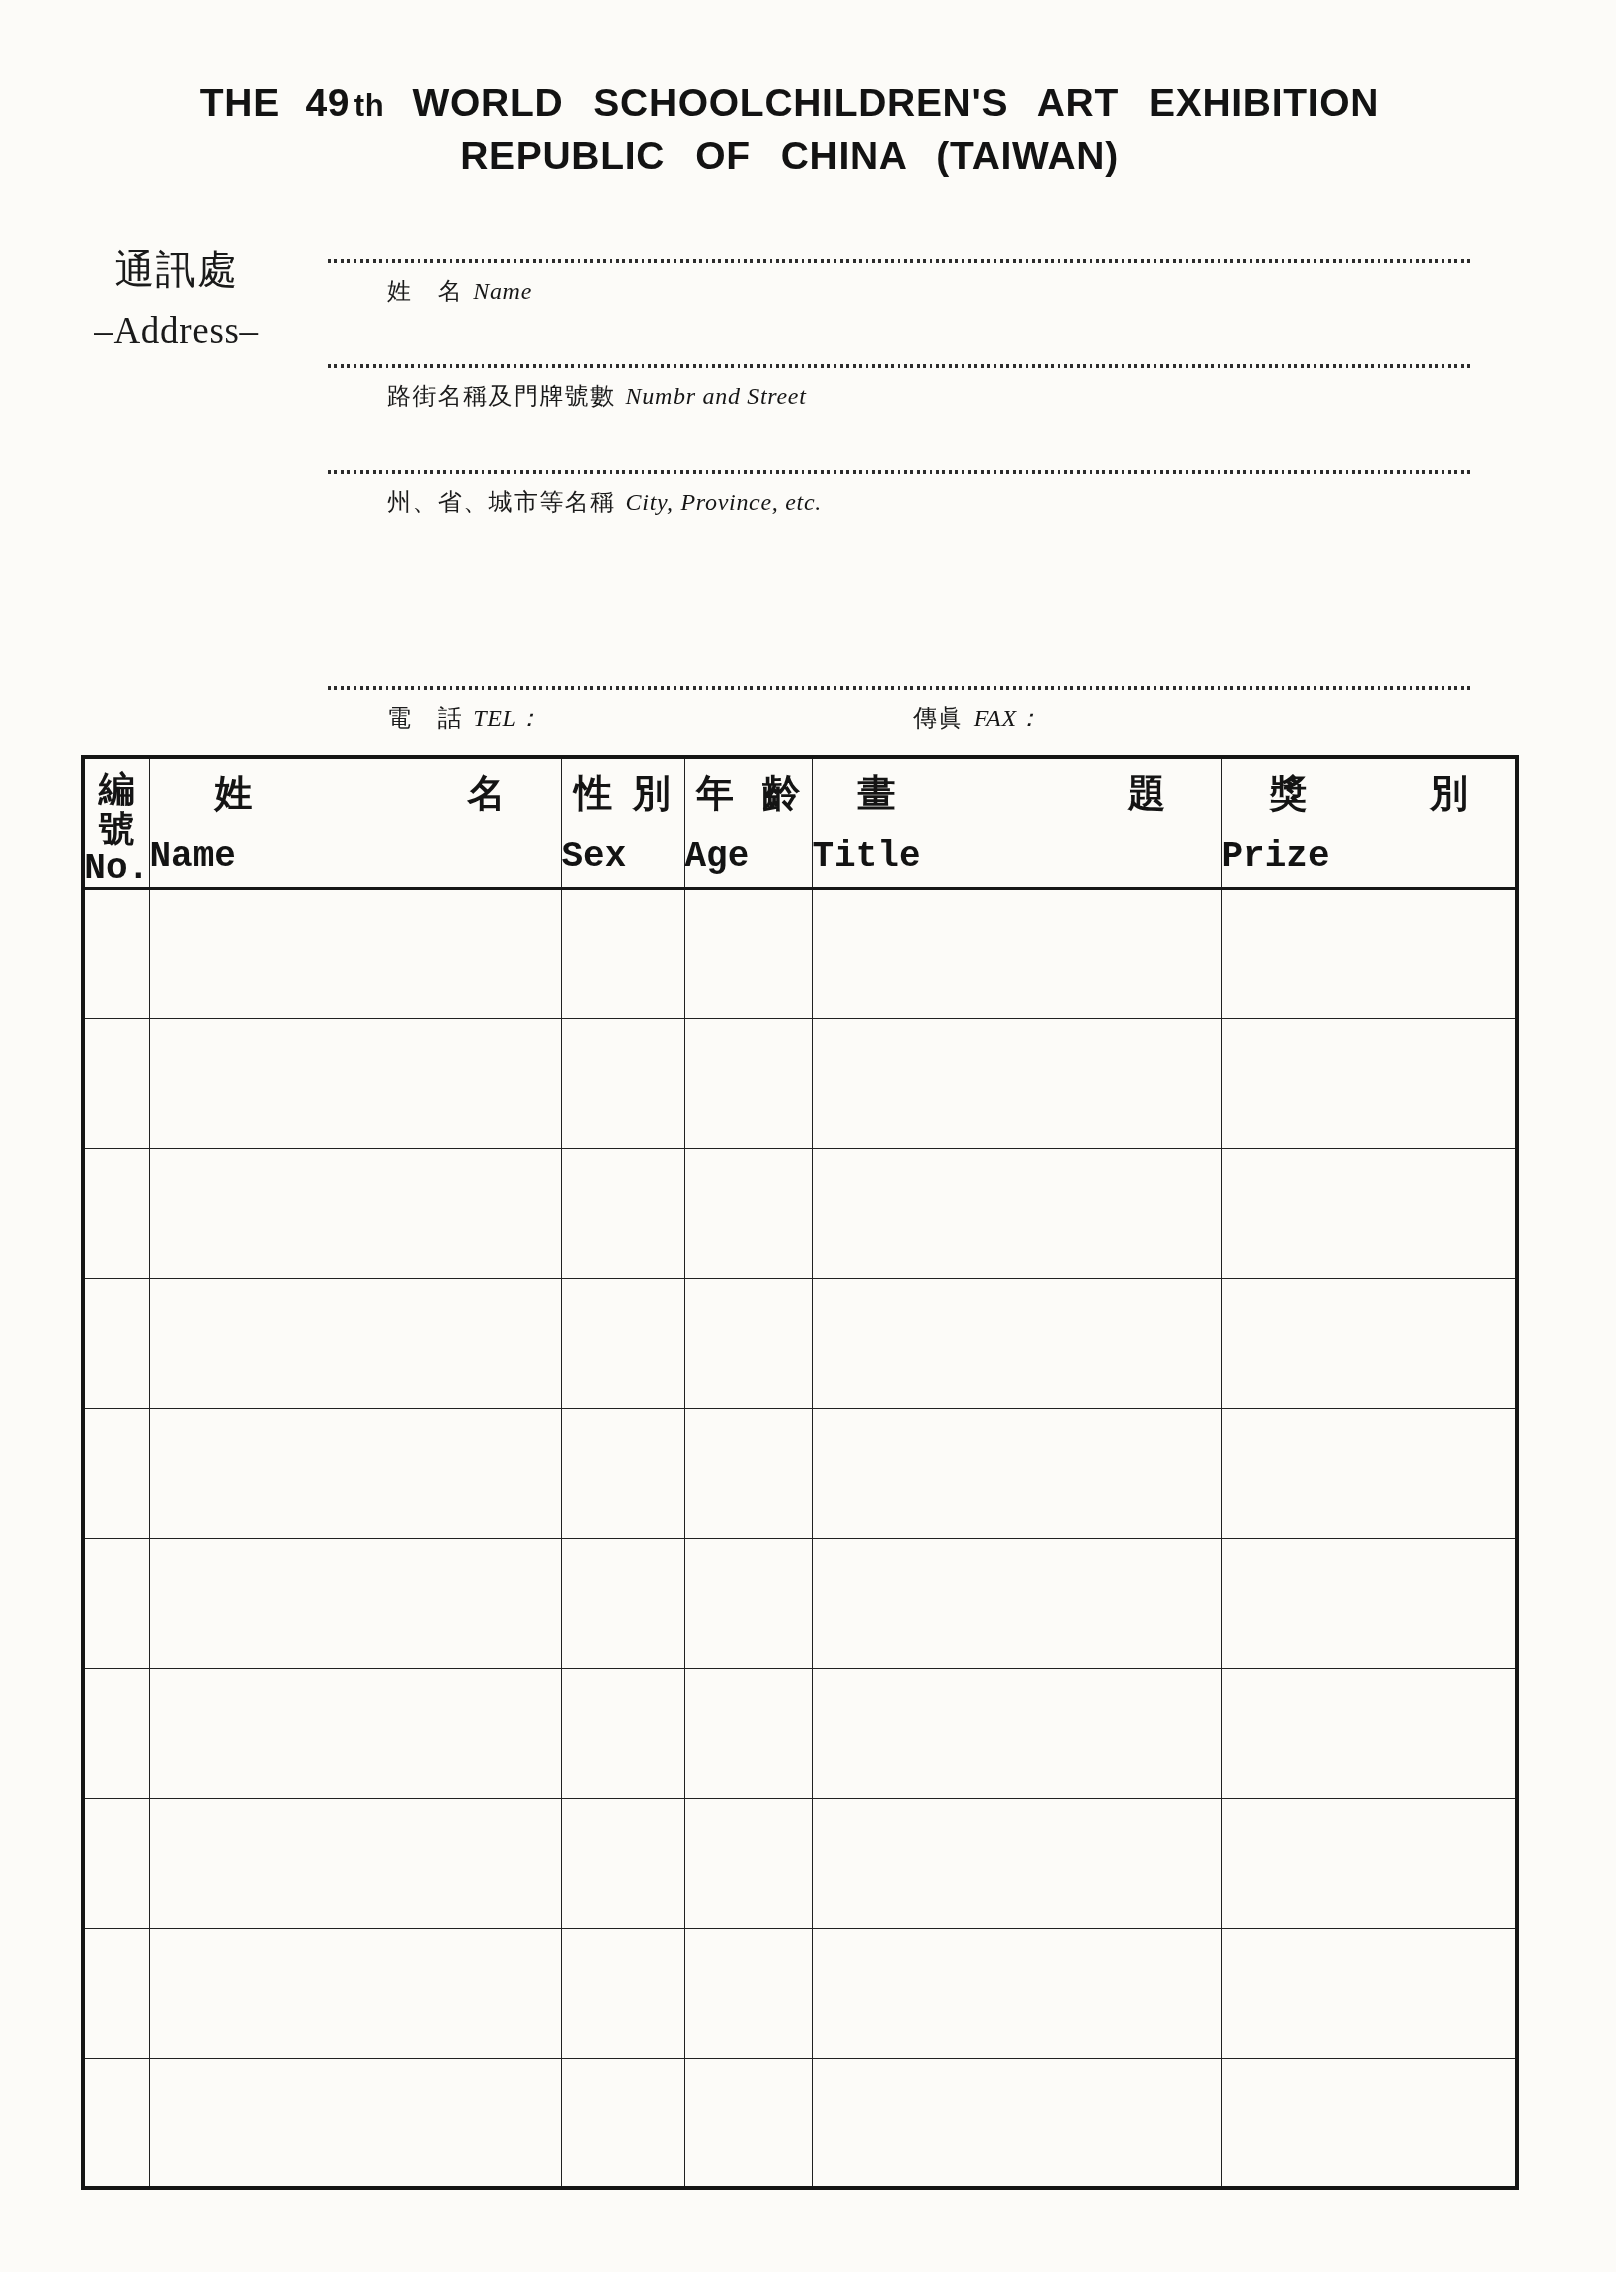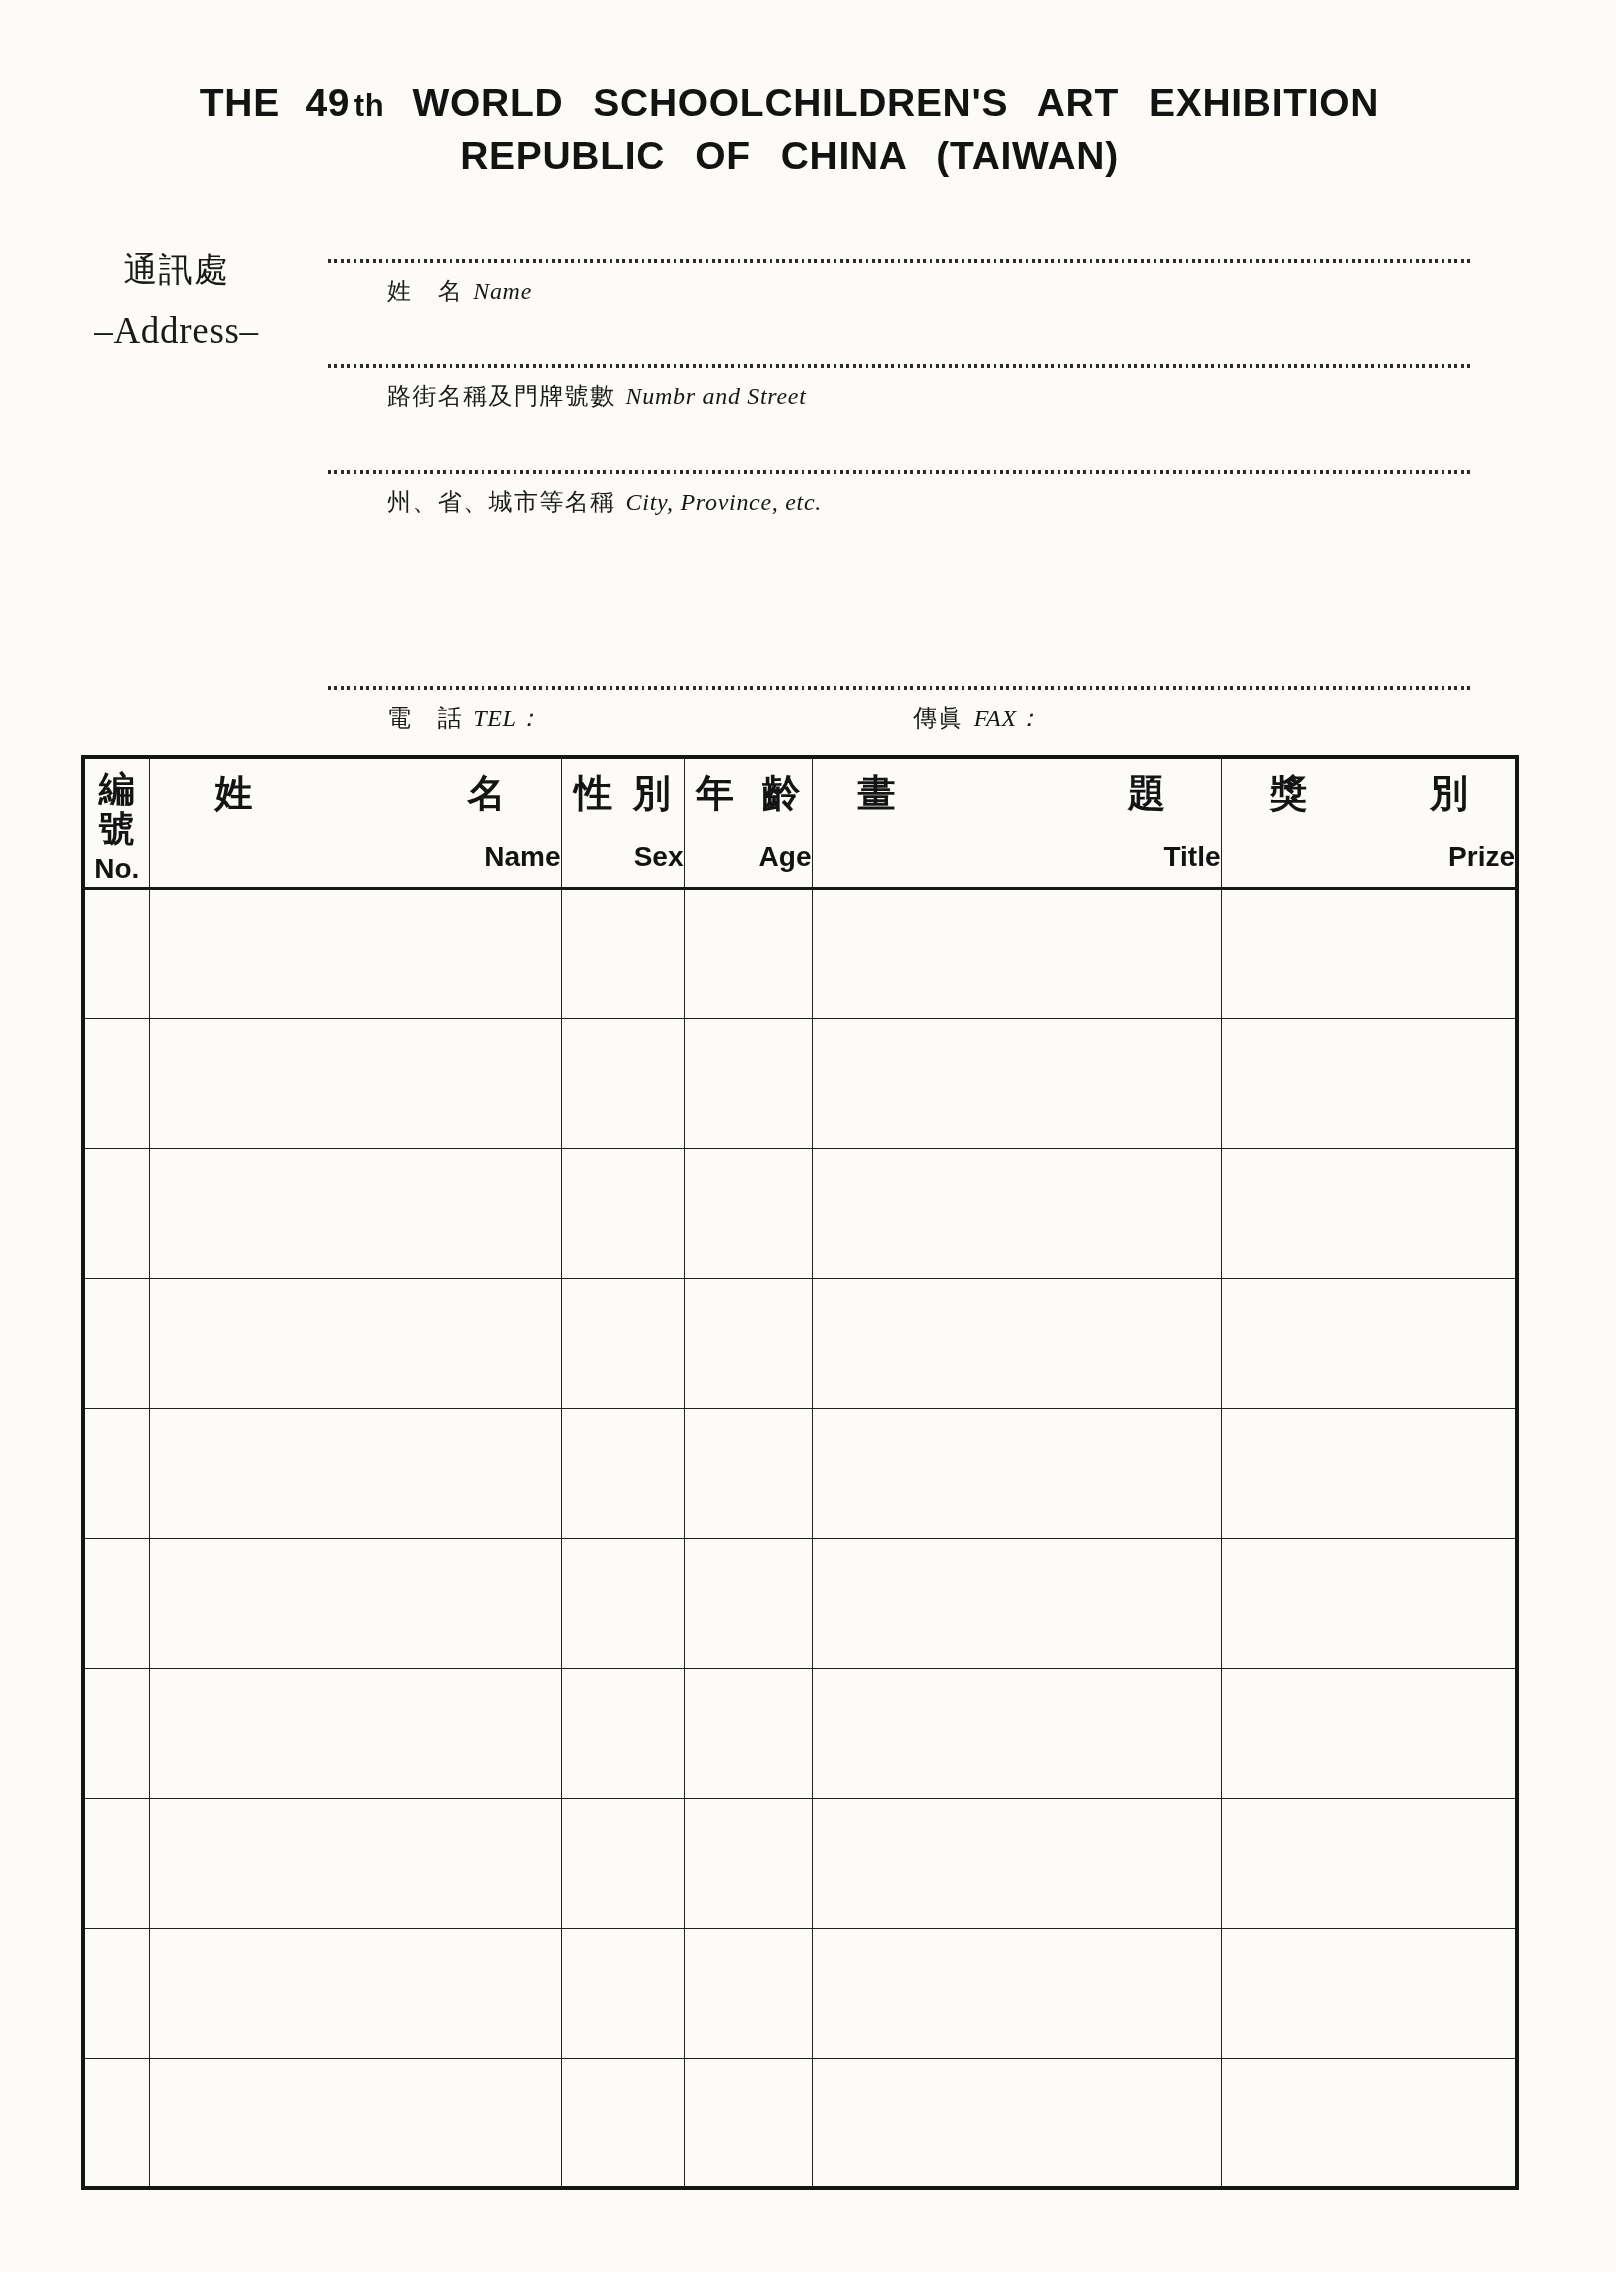--- a/index.html
+++ b/index.html
@@ -23,21 +23,21 @@
     color:#131313;
   }
   .title-num{margin-left:25.6px;}
   .title-ord{font-size:31px;margin-left:3.6px;margin-right:28px;}
 
   
   .addr-head{
     position:absolute;left:77px;top:249px;width:199px;
     text-align:center;color:#1a1a1a;
   }
-  .addr-zh{font-size:34px;line-height:41px;letter-spacing:1.4px;}
+  .addr-zh{font-size:40px;line-height:41px;letter-spacing:1.4px;}
   .addr-en{font-size:37px;line-height:41px;margin-top:20px;letter-spacing:0.7px;}
 
   
   .field{position:absolute;left:328px;width:1142px;}
   .f1{top:259px}.f2{top:364px}.f3{top:470px}.f4{top:578px}.f5{top:686px}
   .dotline{
     height:3.6px;
     background:repeating-linear-gradient(to right,#2d2d2d 0 2.8px,transparent 2.8px 6.4px);
   }
   .flabel{
@@ -68,22 +68,22 @@
   .zh-spread{
     display:flex;justify-content:space-between;
     font-size:38px;line-height:43px;color:#141414;
   }
   .pad-name{padding:0 55px 0 65px;}
   .pad-sex{padding:0 12.8px;}
   .pad-age{padding:0 11.4px;}
   .pad-title{padding:0 55px 0 45px;}
   .pad-prize{padding:0 47px 0 48px;}
   .hdr-en{
-    text-align:right;font-size:28px;line-height:40px;color:#131313;
-    font-family:Liberation Sans, sans-serif;
+    text-align:left;font-size:36px;line-height:40px;color:#131313;
+    font-family:Liberation Mono, monospace;
   }
   .hcell-no{align-items:center;padding-top:10px;}
   .zh-stack{
     display:flex;flex-direction:column;align-items:center;
     font-size:36px;line-height:40px;color:#141414;
   }
 </style>
 </head>
 <body>
 

